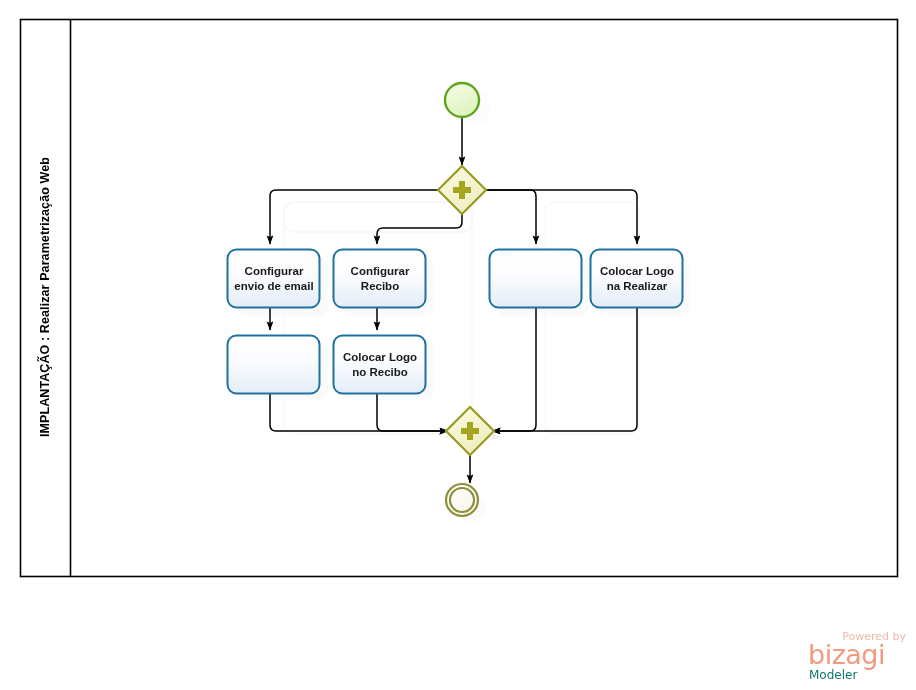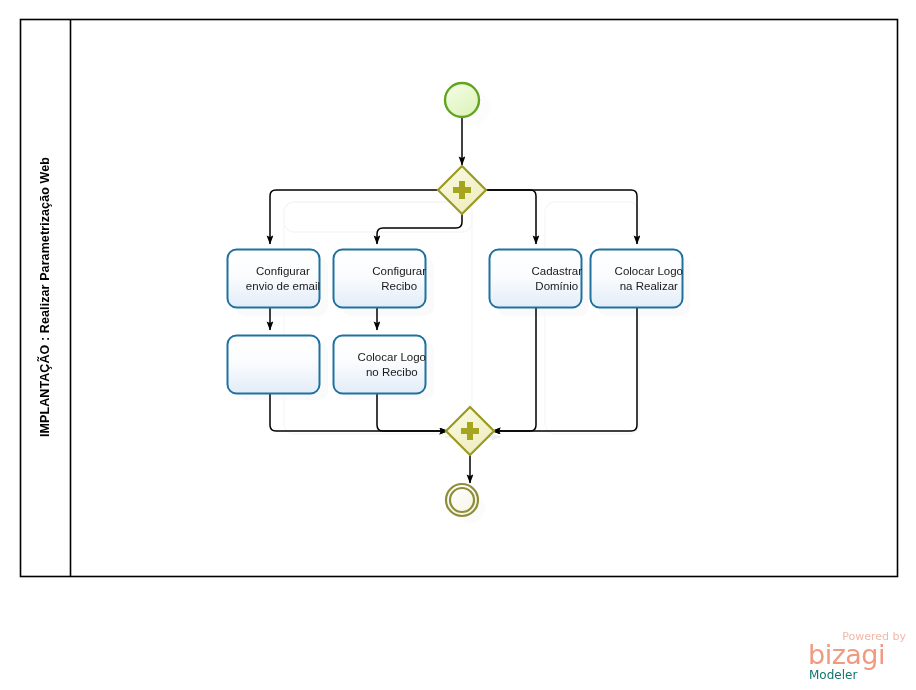--- a/index.html
+++ b/index.html
@@ -41,26 +41,27 @@
     font-size: 12.5px;
     font-weight: bold;
     color: #000000;
     letter-spacing: 0.1px;
     white-space: nowrap;
   }
   .task-label {
     position: absolute;
     display: flex;
     align-items: center;
-    justify-content: flex-end;
+    justify-content: center;
     text-align: center;
     font-size: 11.5px;
     color: #1a1a1a;
     line-height: 15px;
     pointer-events: none;
+    font-weight: bold;
   }
   .brand {
     position: absolute;
     left: 808px;
     top: 630px;
     width: 100px;
     height: 52px;
   }
   .brand-powered {
     position: absolute;
@@ -211,26 +212,20 @@
     </div>
   </div>
 
   <div class="task-label" style="left:334px; top:250px; width:92px; height:58px;">
     <div>
       <div>Configurar</div>
       <div>Recibo</div>
     </div>
   </div>
 
-  <div class="task-label" style="left:490px; top:250px; width:92px; height:58px;">
-    <div>
-      <div>Cadastrar</div>
-      <div>Domínio</div>
-    </div>
-  </div>
 
   <div class="task-label" style="left:591px; top:250px; width:92px; height:58px;">
     <div>
       <div>Colocar Logo</div>
       <div>na Realizar</div>
     </div>
   </div>
 
 
   <div class="task-label" style="left:334px; top:336px; width:92px; height:58px;">

